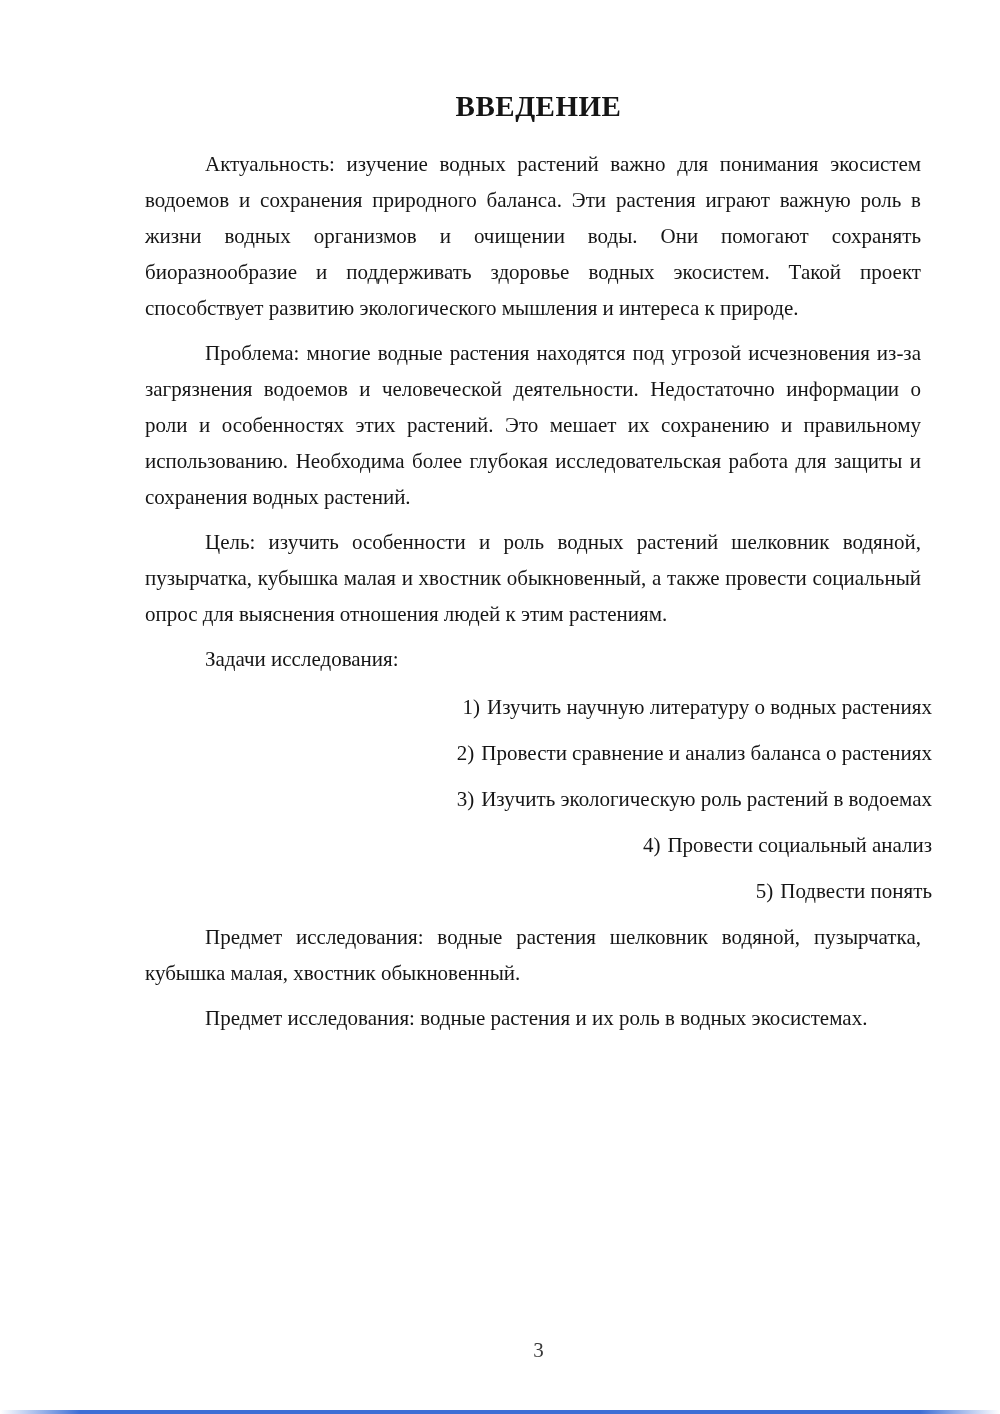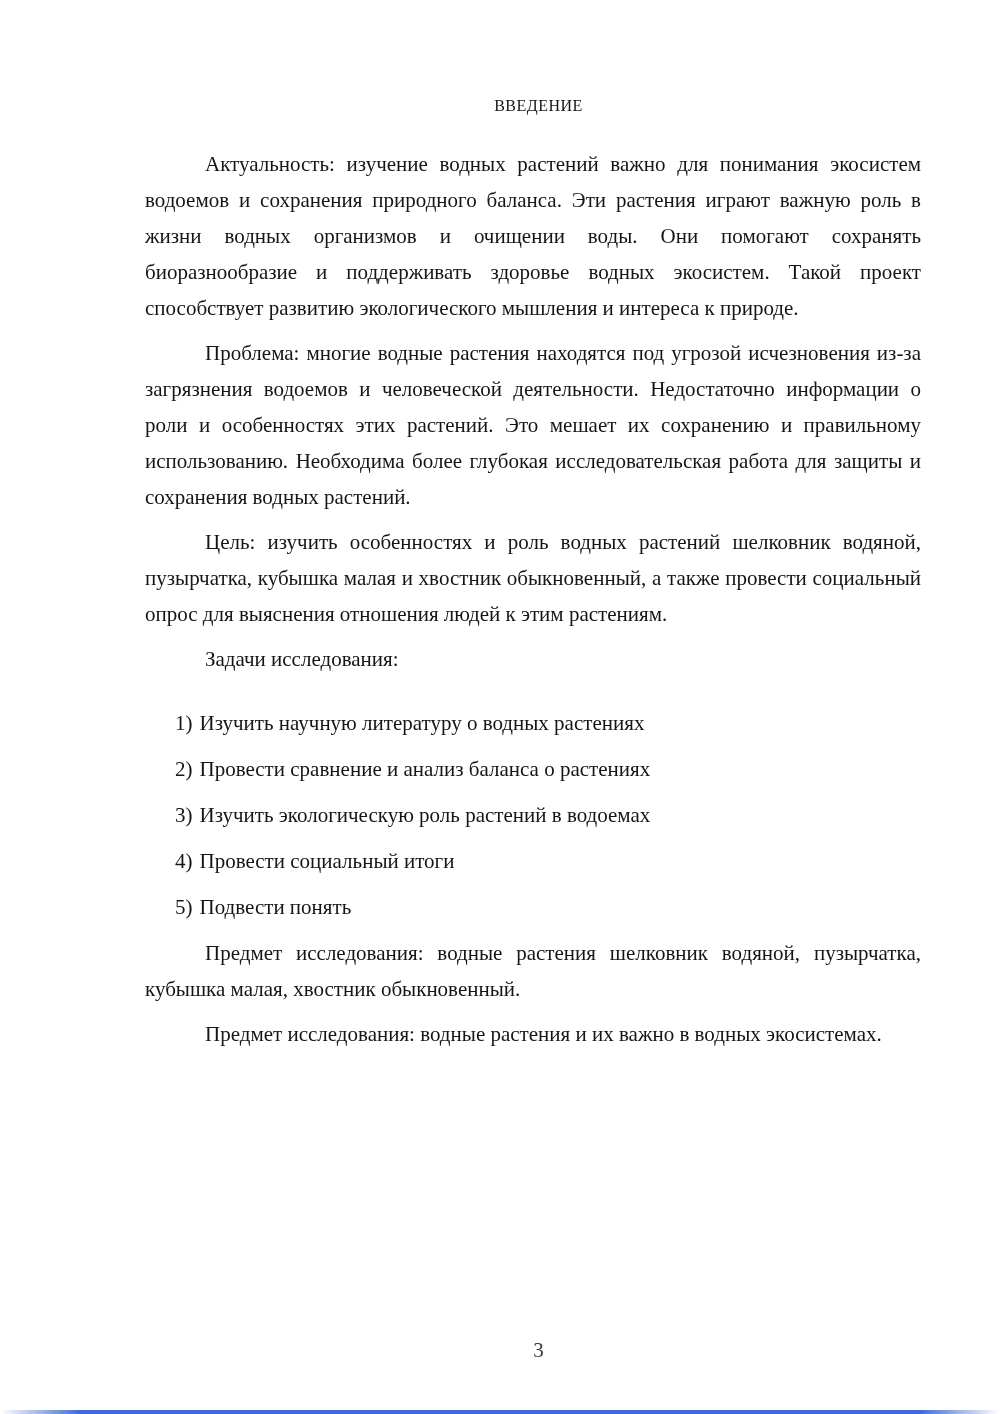--- a/index.html
+++ b/index.html
@@ -14,40 +14,40 @@
     box-sizing: border-box;
     background: #ffffff;
     padding: 88px 68px 0 145px;
     font-family: "Liberation Serif", "DejaVu Serif", serif;
     font-size: 21px;
     line-height: 36px;
     color: #151515;
     overflow: hidden;
   }
   .doc-title {
-    font-size: 16px;
-    font-weight: normal;
+    font-size: 29px;
+    font-weight: bold;
     text-align: center;
     margin: 0 0 22px 0;
     letter-spacing: 0.5px;
   }
   .body-para {
     margin: 0 11px 9px 0;
     text-align: justify;
     text-indent: 60px;
   }
   .tasks-heading {
-    margin: 0 0 28px 0;
+    margin: 0 0 12px 0;
     text-indent: 60px;
     text-align: left;
   }
   .task-item {
     margin: 0 0 10px 0;
     padding-left: 30px;
-    text-align: left;
+    text-align: right;
   }
   .task-num {
     margin-right: 7px;
   }
   .page-number {
     position: absolute;
     left: 145px;
     right: 68px;
     bottom: 46px;
     text-align: center;
@@ -71,42 +71,42 @@
 <body>
 
 <div class="page">
 
   <h1 class="doc-title">ВВЕДЕНИЕ</h1>
 
   <p class="body-para">Актуальность: изучение водных растений важно для понимания экосистем водоемов и сохранения природного баланса. Эти растения играют важную роль в жизни водных организмов и очищении воды. Они помогают сохранять биоразнообразие и поддерживать здоровье водных экосистем. Такой проект способствует развитию экологического мышления и интереса к природе.</p>
 
   <p class="body-para">Проблема: многие водные растения находятся под угрозой исчезновения из-за загрязнения водоемов и человеческой деятельности. Недостаточно информации о роли и особенностях этих растений. Это мешает их сохранению и правильному использованию. Необходима более глубокая исследовательская работа для защиты и сохранения водных растений.</p>
 
-  <p class="body-para">Цель: изучить особенностях и роль водных растений шелковник водяной, пузырчатка, кубышка малая и хвостник обыкновенный, а также провести социальный опрос для выяснения отношения людей к этим растениям.</p>
+  <p class="body-para">Цель: изучить особенности и роль водных растений шелковник водяной, пузырчатка, кубышка малая и хвостник обыкновенный, а также провести социальный опрос для выяснения отношения людей к этим растениям.</p>
 
   <p class="tasks-heading">Задачи исследования:</p>
 
   <div class="task-item">
     <span class="task-num">1)</span><span>Изучить научную литературу о водных растениях</span>
   </div>
   <div class="task-item">
     <span class="task-num">2)</span><span>Провести сравнение и анализ баланса о растениях</span>
   </div>
   <div class="task-item">
     <span class="task-num">3)</span><span>Изучить экологическую роль растений в водоемах</span>
   </div>
   <div class="task-item">
-    <span class="task-num">4)</span><span>Провести социальный итоги</span>
+    <span class="task-num">4)</span><span>Провести социальный анализ</span>
   </div>
   <div class="task-item">
     <span class="task-num">5)</span><span>Подвести понять</span>
   </div>
 
   <p class="body-para">Предмет исследования: водные растения шелковник водяной, пузырчатка, кубышка малая, хвостник обыкновенный.</p>
 
-  <p class="body-para">Предмет исследования: водные растения и их важно в водных экосистемах.</p>
+  <p class="body-para">Предмет исследования: водные растения и их роль в водных экосистемах.</p>
 
 
   <div class="page-number">3</div>
 
   <div class="bottom-line"></div>
 
 </div>
 
 </body></html>

